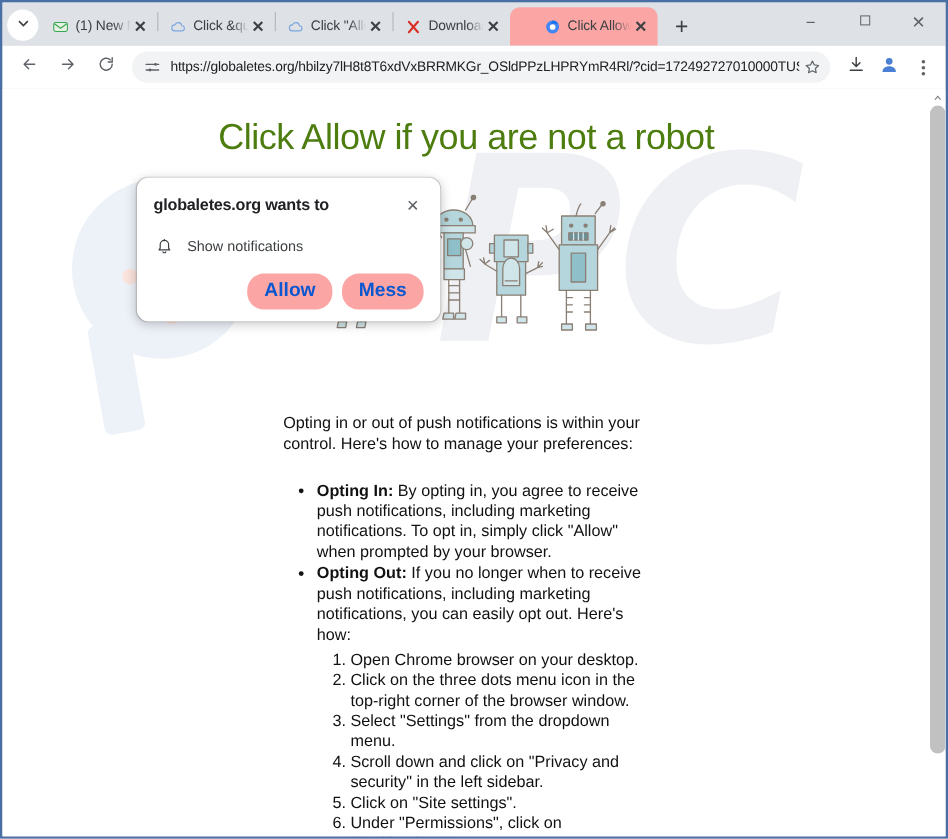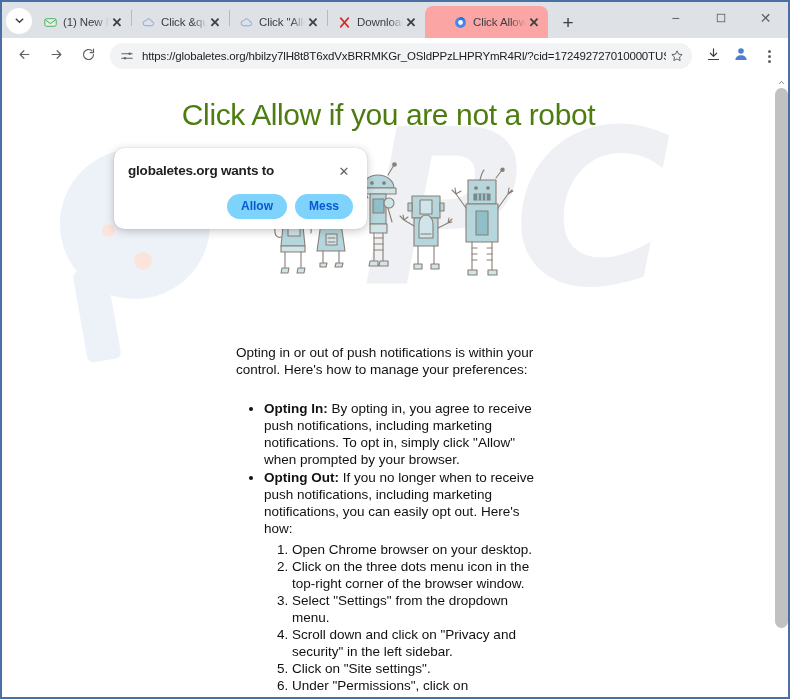--- a/index.html
+++ b/index.html
@@ -331,23 +331,23 @@
   .permission .pitem span.lbl {
     font-size: 12px;
     color: #3c4043;
   }
   .permission .pbtns {
     display: flex; justify-content: flex-end;
     gap: 8px;
     margin-top: 14px;
   }
   .permission .pbtn {
-    background: #7dd3fc;
+    background: #fca5a5;
     color: #0b57d0;
-    font-size: 12px;
+    font-size: 16px;
     font-weight: 600;
     padding: 6px 14px;
     border-radius: 14px;
     border: none;
     line-height: 1.1;
     font-family: "Liberation Sans", sans-serif;
     text-align: right;
   }
 </style>
 </head>
@@ -632,20 +632,30 @@
         </span>
       </div>
       <div class="sb-thumb"></div>
     </div>
 
     <div class="permission">
       <div class="prow">
         <div class="ptitle">globaletes.org wants to</div>
         <div class="pclose">✕</div>
       </div>
+      <div class="pitem">
+        <span class="bell">
+          <svg viewBox="0 0 24 24" fill="none" stroke="#3c4043" stroke-width="1.7" stroke-linecap="round" stroke-linejoin="round">
+              <path d="M12 2.8v1.6"></path>
+              <path d="M6 10a6 6 0 1112 0v5l1.6 2.6H4.4L6 15z"></path>
+              <path d="M10 20.4a2.2 2.2 0 004 0"></path>
+            </svg>
+        </span>
+        <span class="lbl">Show notifications</span>
+      </div>
       <div class="pbtns">
         <button class="pbtn">Allow</button>
         <button class="pbtn">Mess</button>
       </div>
     </div>
 
   </div>
 </div>
 
 </body></html>

